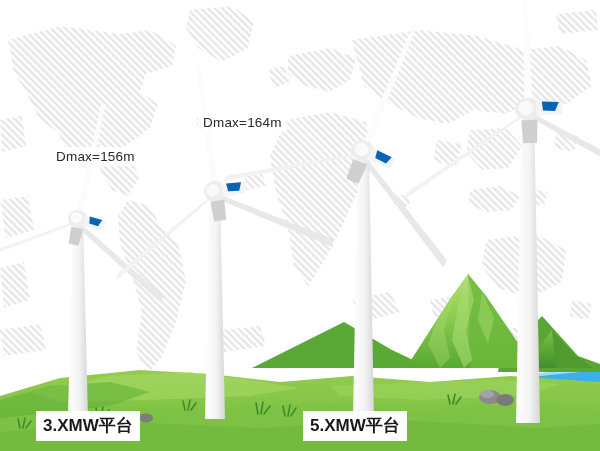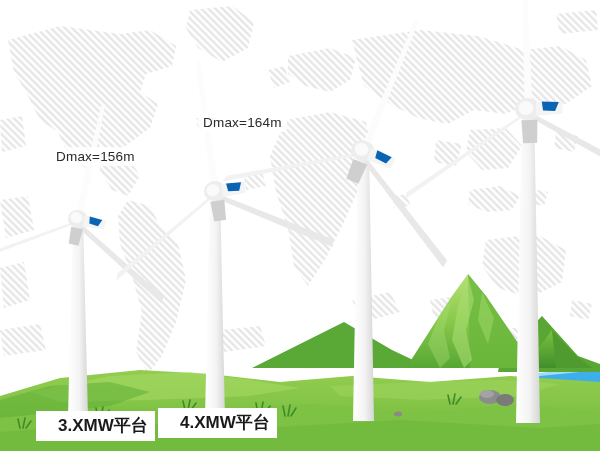--- a/index.html
+++ b/index.html
@@ -34,21 +34,21 @@
   }
 
   
   .plabel{
     position:absolute;
     background:#ffffff;
     color:#1a1a1a;
     font-weight:bold;
     font-size:17px;
     line-height:1;
-    padding:6px 7px 7px 22px;
+    padding:6px 7px 7px 7px;
     white-space:nowrap;
     font-family:"Liberation Sans","DejaVu Sans",sans-serif;
   }
 </style>
 </head>
 <body>
 
 <div id="stage">
 
   <svg id="worldmap" viewBox="0 0 600 451" preserveAspectRatio="none" aria-hidden="true">
@@ -265,15 +265,15 @@
         <path d="M14 -7 L31 -6 L27 3 L15 2 Z" fill="#0a64b4"></path>
         <path d="M-7 11 L9 11 L8 34 L-6 34 Z" fill="#cfcfcf"></path>
       </g>
     </svg>
   </div>
 
   <div class="callout" style="left:39px;top:147px;margin-left:12px;">Dmax=156m</div>
   <div class="callout" style="left:198px;top:113px;text-align:right;">Dmax=164m</div>
 
   <div class="plabel" style="left:36px;top:411px;">3.XMW平台</div>
-  <div class="plabel" style="left:158px;top:408px;">4.XMW平台</div>
+  <div class="plabel" style="left:303px;top:411px;">5.XMW平台</div>
 
 </div>
 
 </body></html>

